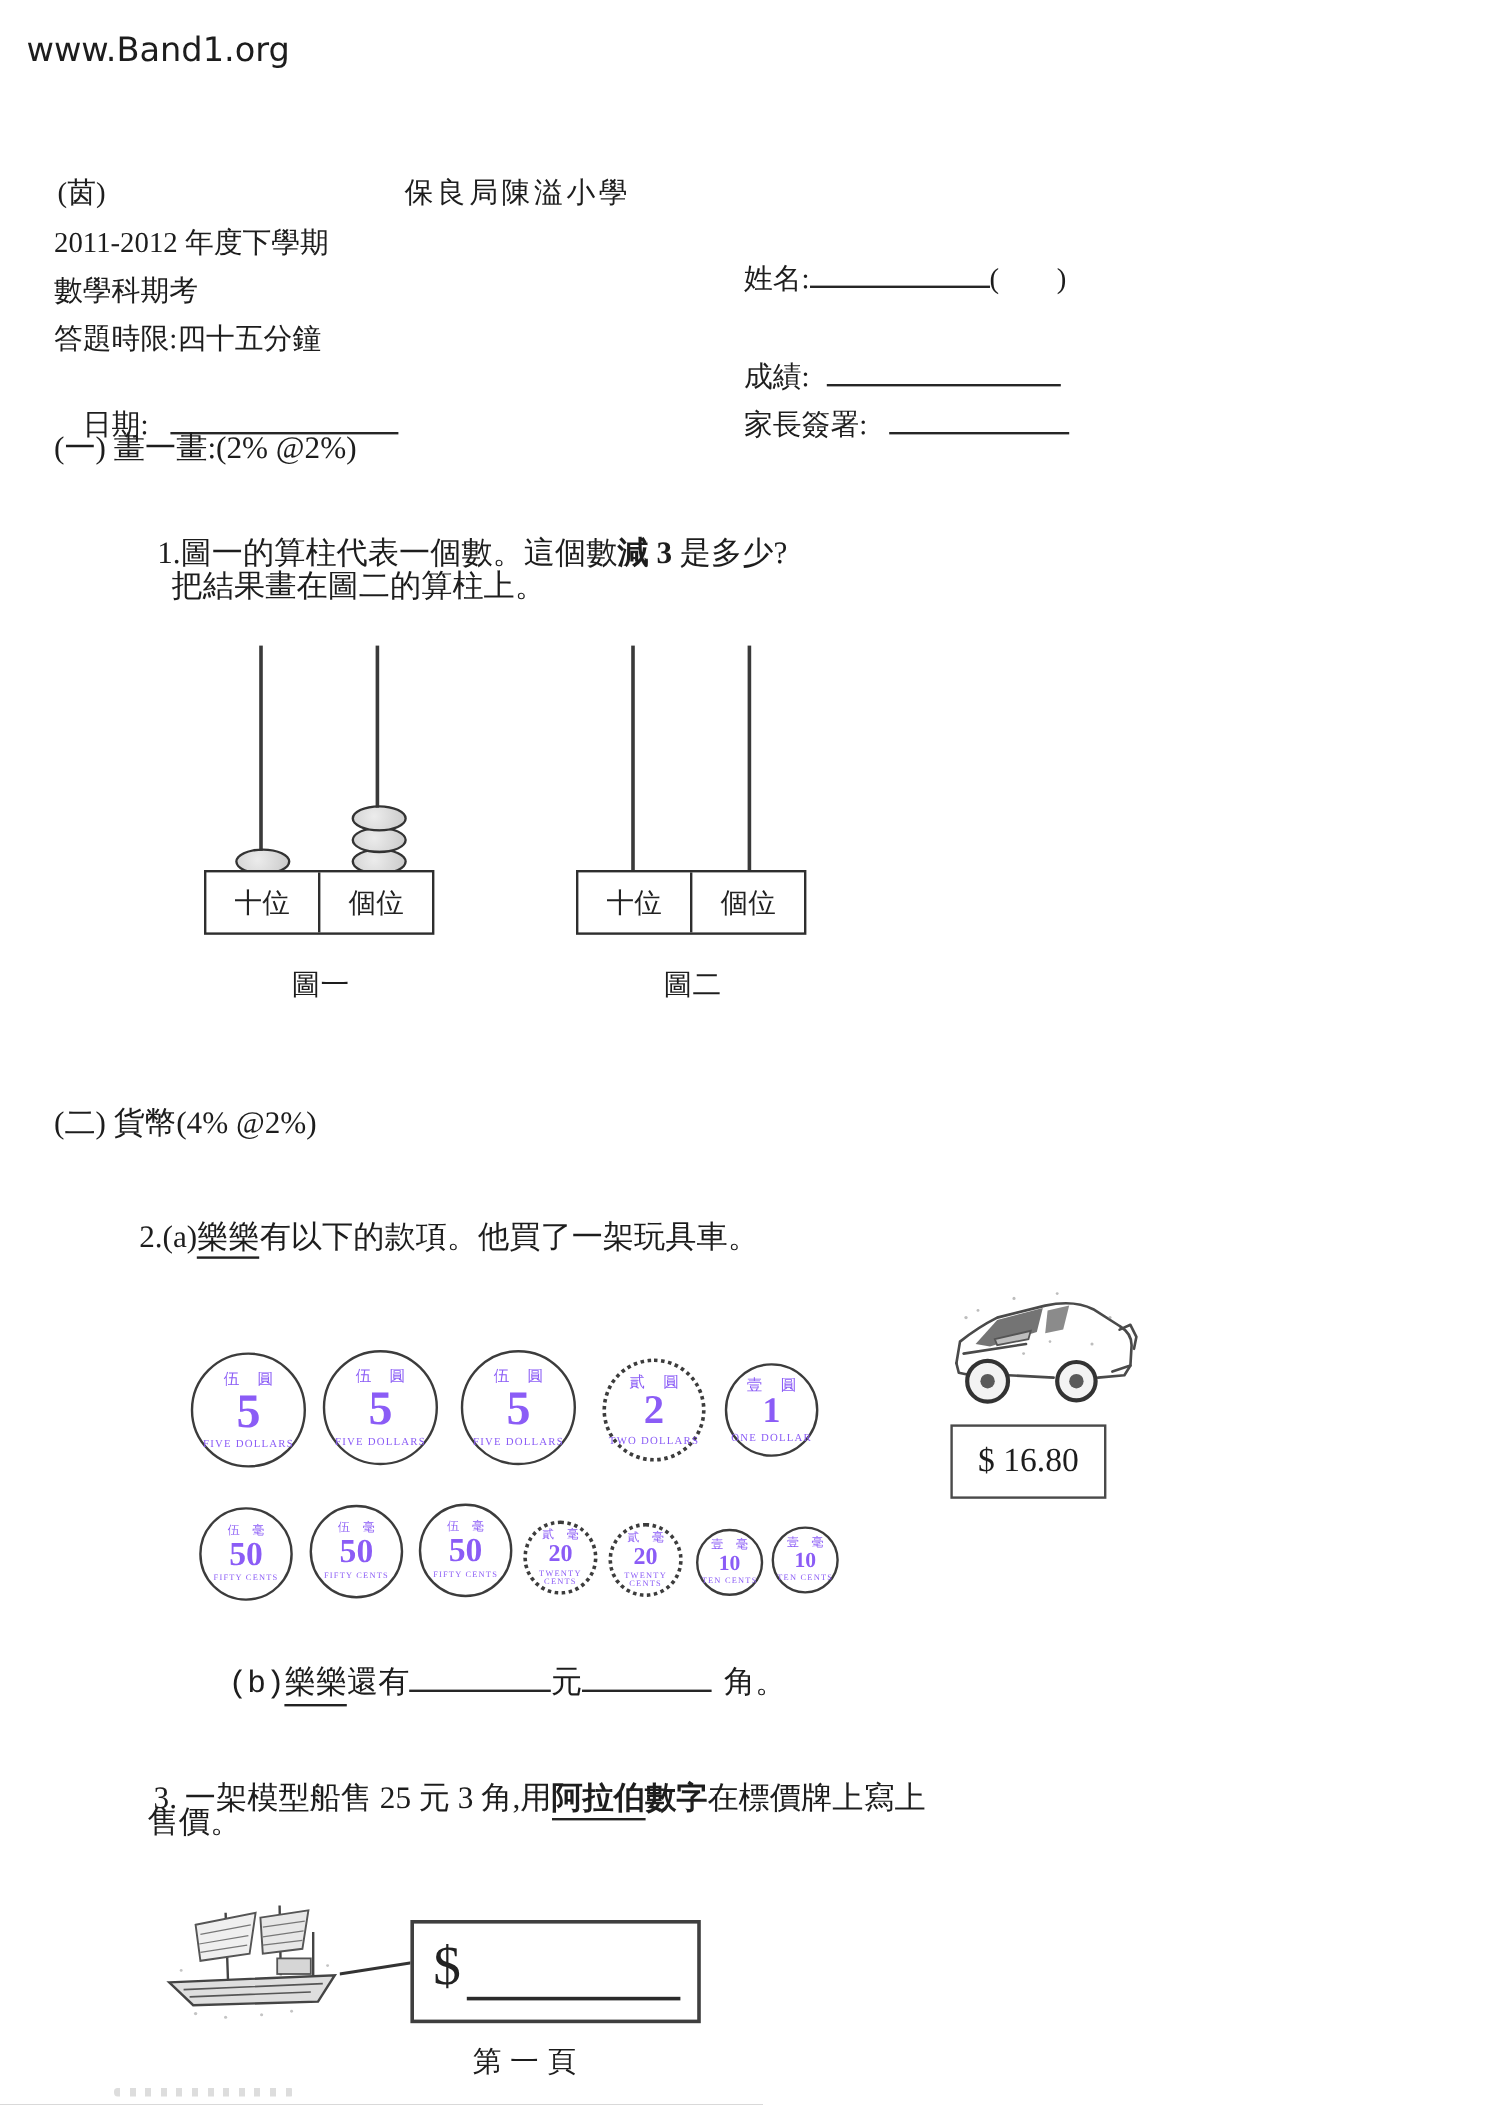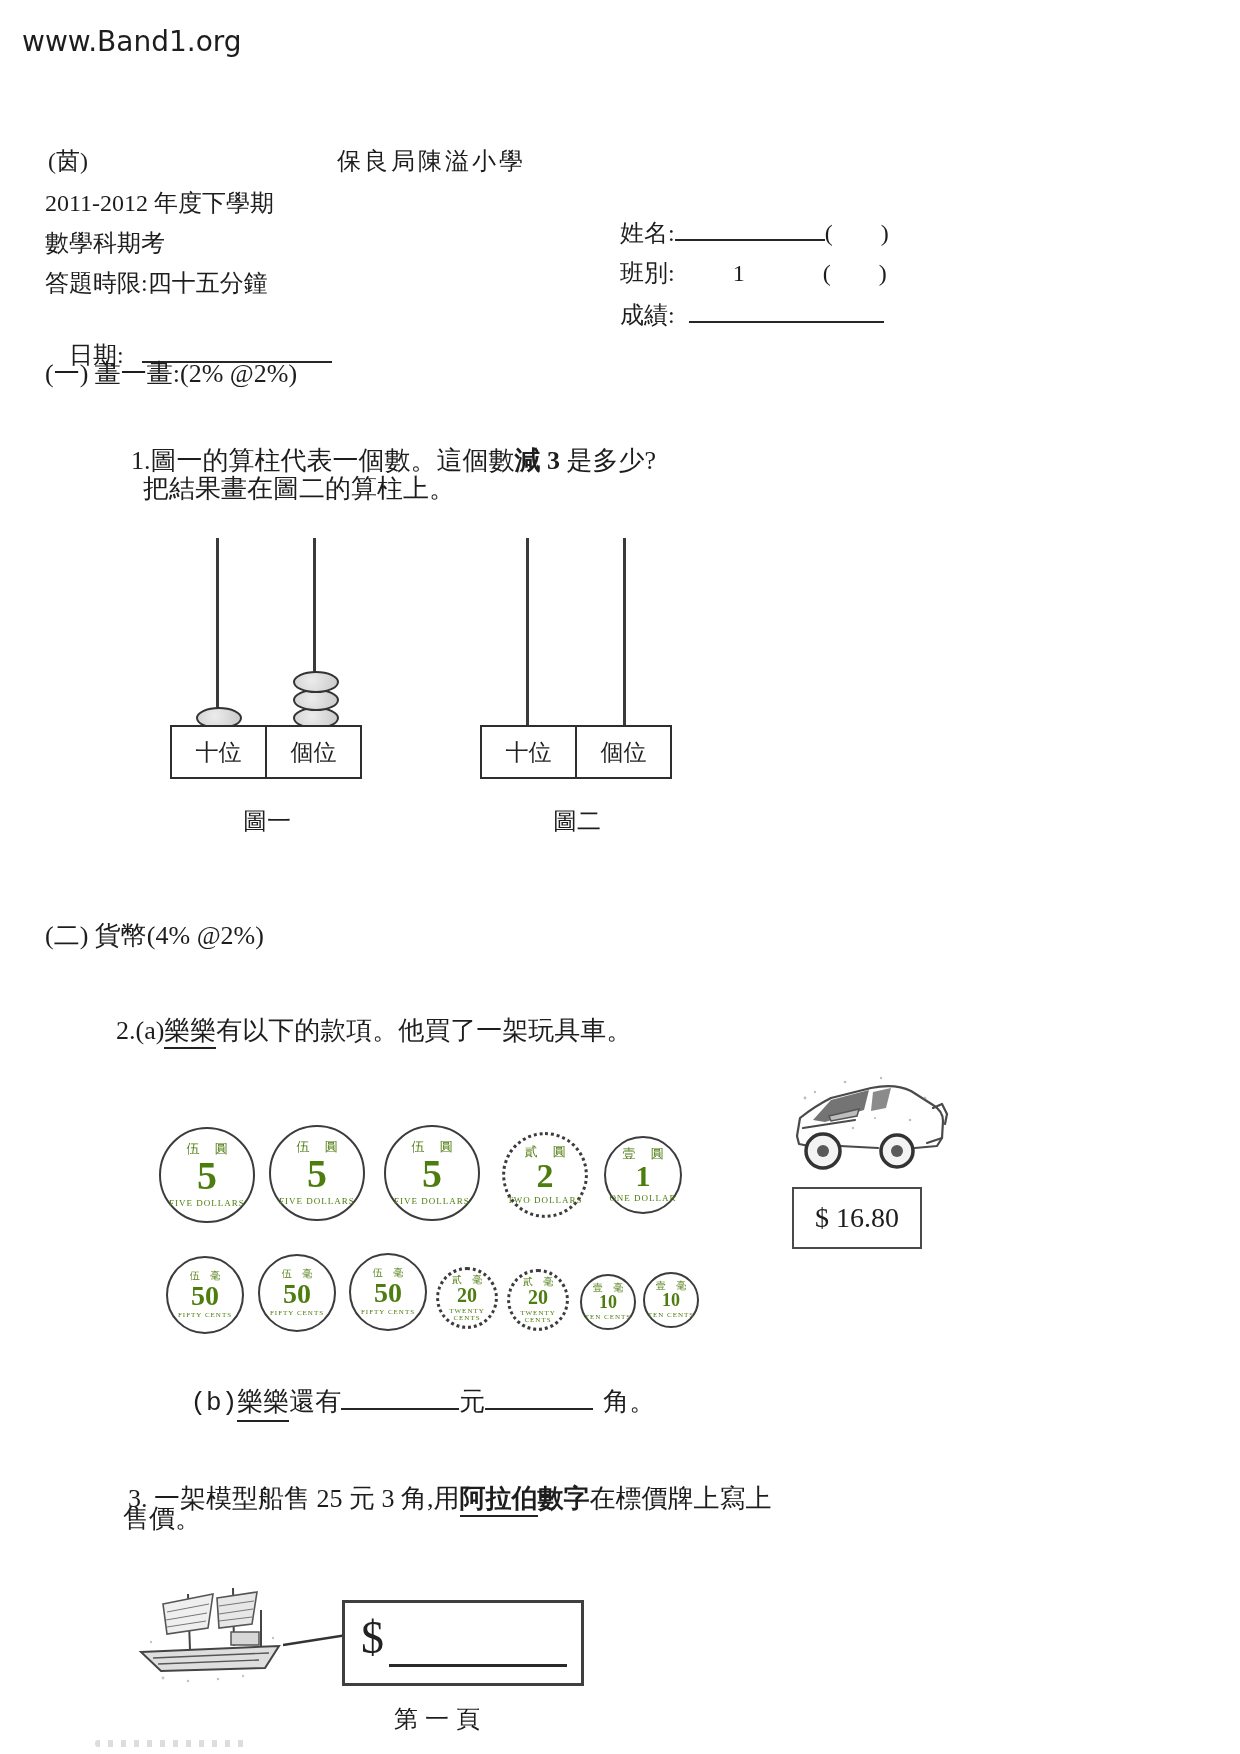--- a/index.html
+++ b/index.html
@@ -14,21 +14,21 @@
   
   .abacus{position:absolute;width:193px;height:242px;}
   .rod{position:absolute;top:0;width:2.5px;height:189px;background:#3a3a3a;}
   .abox{position:absolute;left:0;top:187px;width:188px;height:50px;display:flex;border:2.5px solid #2e2e2e;background:#fff;}
   .acell{width:50%;height:100%;display:flex;align-items:center;justify-content:center;font-size:23px;color:#222;}
   .acell.r{border-left:2.5px solid #2e2e2e;}
   .bead{position:absolute;width:42px;height:18px;border:2px solid #333;border-radius:50%;
         background:radial-gradient(circle at 40% 40%, #ececec, #c9c9c9);}
   
   .coin{position:absolute;border-radius:50%;display:flex;flex-direction:column;align-items:center;
-        justify-content:center;text-align:center;color:#4d7c0f;background:#fff;box-sizing:border-box;}
+        justify-content:center;text-align:center;color:#8b5cf6;background:#fff;box-sizing:border-box;}
   .coin.solid{border:2.5px solid #3c3c3c;}
   .coin.scallop{border:3px dotted #3c3c3c;}
   .c-top{line-height:1;letter-spacing:6px;text-indent:6px;}
   .r1 .c-top{font-size:13px;}
   .r2 .c-top{font-size:10px;letter-spacing:4px;text-indent:4px;}
   .c-face{font-weight:bold;line-height:1.05;font-size:var(--f,30px);}
   .c-bot{line-height:1;margin-top:2px;letter-spacing:1px;}
   .r1 .c-bot{font-size:9px;}
   .r2 .c-bot{font-size:7px;}
   
@@ -50,31 +50,31 @@
 
   <div class="t sm" style="left:48px;top:146px;">(茵)</div>
   <div class="t sm" style="left:337px;top:146px;letter-spacing:3px;">保良局陳溢小學</div>
 
   <div class="t sm" style="left:45px;top:188px;">2011-2012 年度下學期</div>
   <div class="t sm" style="left:596px;top:188px;">
     <span>姓名:</span><span class="bl" style="width:150px;"></span><span>(        )</span>
   </div>
 
   <div class="t sm" style="left:45px;top:228px;">數學科期考</div>
-  <div class="t sm" style="left:596px;top:228px;">
-    <span>班別:</span><span style="display:inline-block;width:58px;"></span><span>1</span><span style="display:inline-block;width:78px;"></span><span>(        )</span>
-  </div>
 
   <div class="t sm" style="left:45px;top:268px;">答題時限:四十五分鐘</div>
   <div class="t sm" style="left:596px;top:270px;">
     <span>成績:</span><span style="display:inline-block;width:14px;"></span><span class="bl" style="width:195px;"></span>
   </div>
 
   <div class="t sm" style="left:45px;top:310px;">
     <span>日期:</span><span style="display:inline-block;width:18px;"></span><span class="bl" style="width:190px;"></span>
+  </div>
+  <div class="t sm" style="left:596px;top:310px;">
+    <span>家長簽署:</span><span style="display:inline-block;width:18px;"></span><span class="bl" style="width:150px;"></span>
   </div>
 
   <div class="t" style="left:45px;top:358px;">(一) 畫一畫:(2% @2%)</div>
 
   <div class="t" style="left:105px;top:412px;">
     <span>1.</span><span>圖一的算柱代表一個數。這個數</span><span class="b">減 3</span><span> 是多少?</span>
   </div>
   <div class="t" style="left:143px;top:473px;">把結果畫在圖二的算柱上。</div>
 
   <div class="abacus" style="left:170px;top:538px;">

